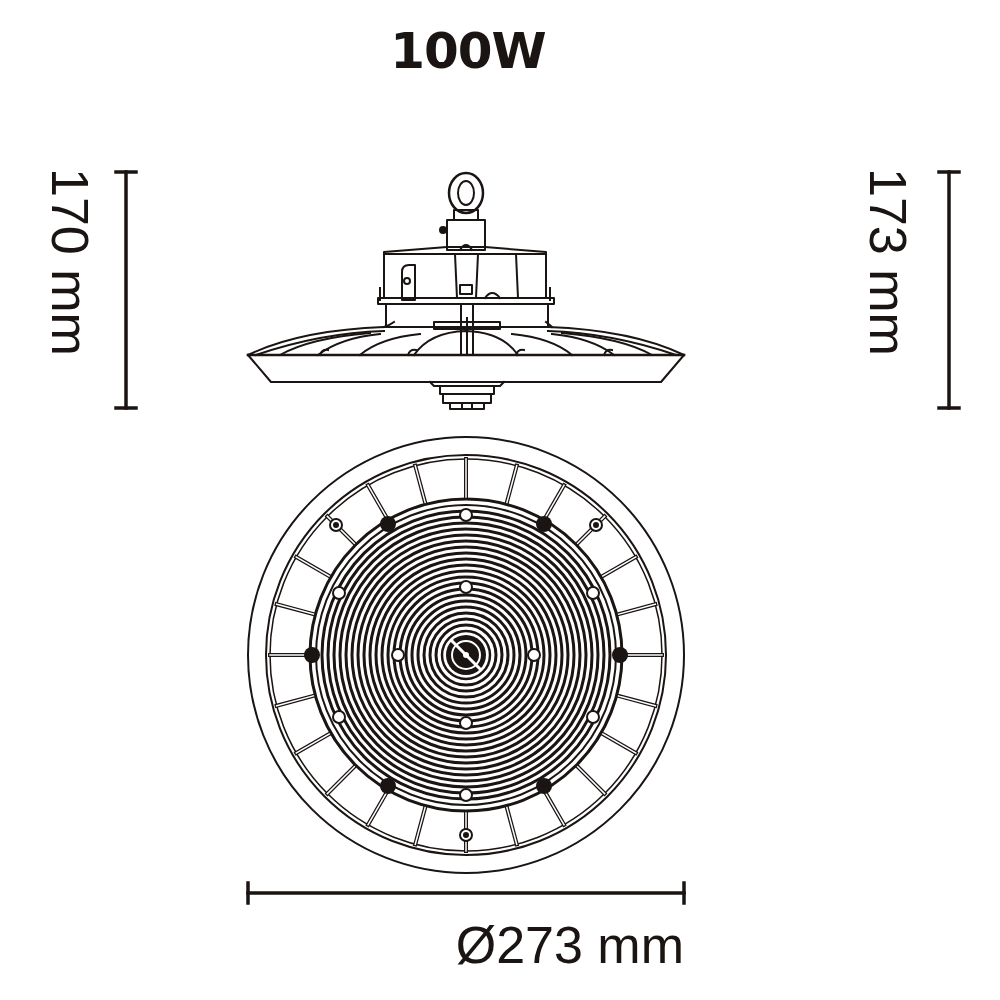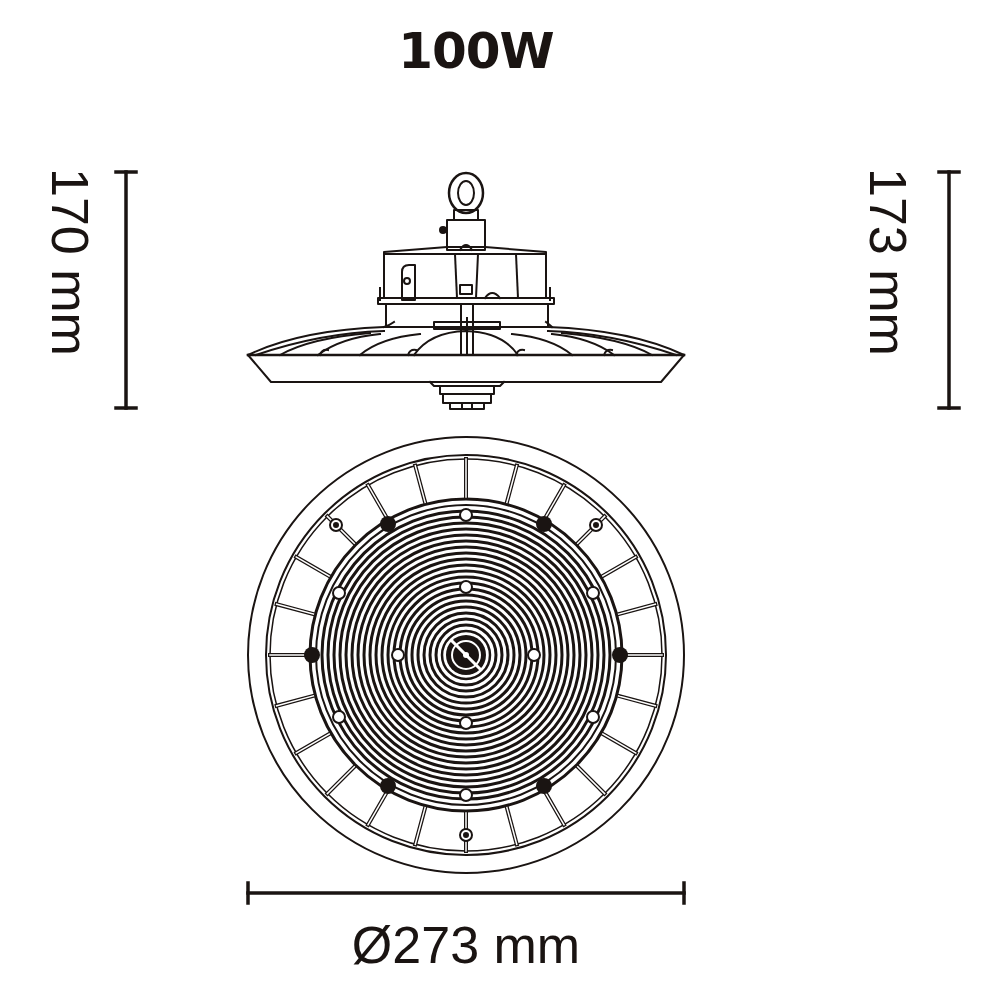--- a/index.html
+++ b/index.html
@@ -1,25 +1,25 @@
 <!DOCTYPE html>
 <html><head>
 <meta charset="utf-8">
 <style>
   html, body { margin: 0; padding: 0; background: #ffffff; }
   body { width: 1000px; height: 1000px; position: relative; overflow: hidden;
          font-family: "DejaVu Sans", sans-serif; color: #1a1412; }
   .title { position: absolute; left: 0; top: 22px; width: 936px; text-align: center;
            font-family: "DejaVu Sans", sans-serif; font-weight: bold; font-size: 50px;
-           letter-spacing: -1px; color: #1a1412; margin-left: 8px; }
+           letter-spacing: -1px; color: #1a1412; }
   .vlabel { position: absolute; font-family: "Liberation Sans", sans-serif; font-size: 52px;
             color: #1a1412; white-space: nowrap; transform-origin: 0 0; transform: rotate(90deg); }
   .vlabel.left { left: 100px; top: 168px; }
   .vlabel.right { left: 918px; top: 168px; }
-  .hlabel { position: absolute; left: 248px; width: 436px; top: 915px; text-align: center;
+  .hlabel { position: absolute; left: 248px; width: 436px; top: 915px; text-align: right;
             font-family: "Liberation Sans", sans-serif; font-size: 52px; color: #1a1412; }
   svg.drawing { position: absolute; left: 0; top: 0; }
 </style>
 </head>
 <body>
 
 <div class="title">100W</div>
 
 <div class="vlabel left">170 mm</div>
 <div class="vlabel right">173 mm</div>

